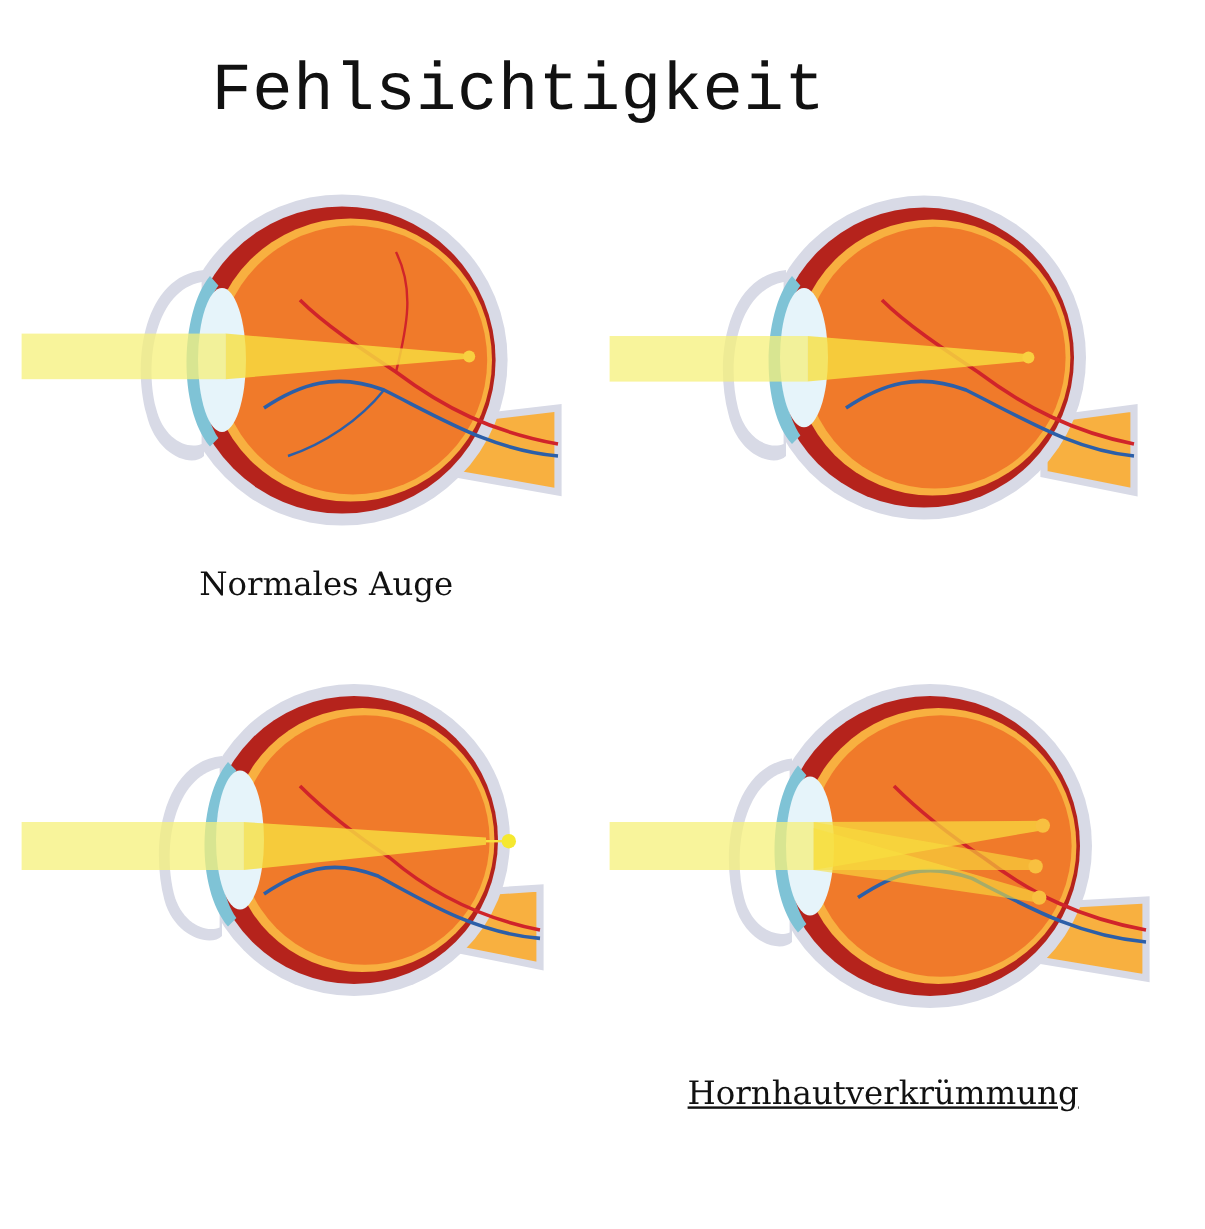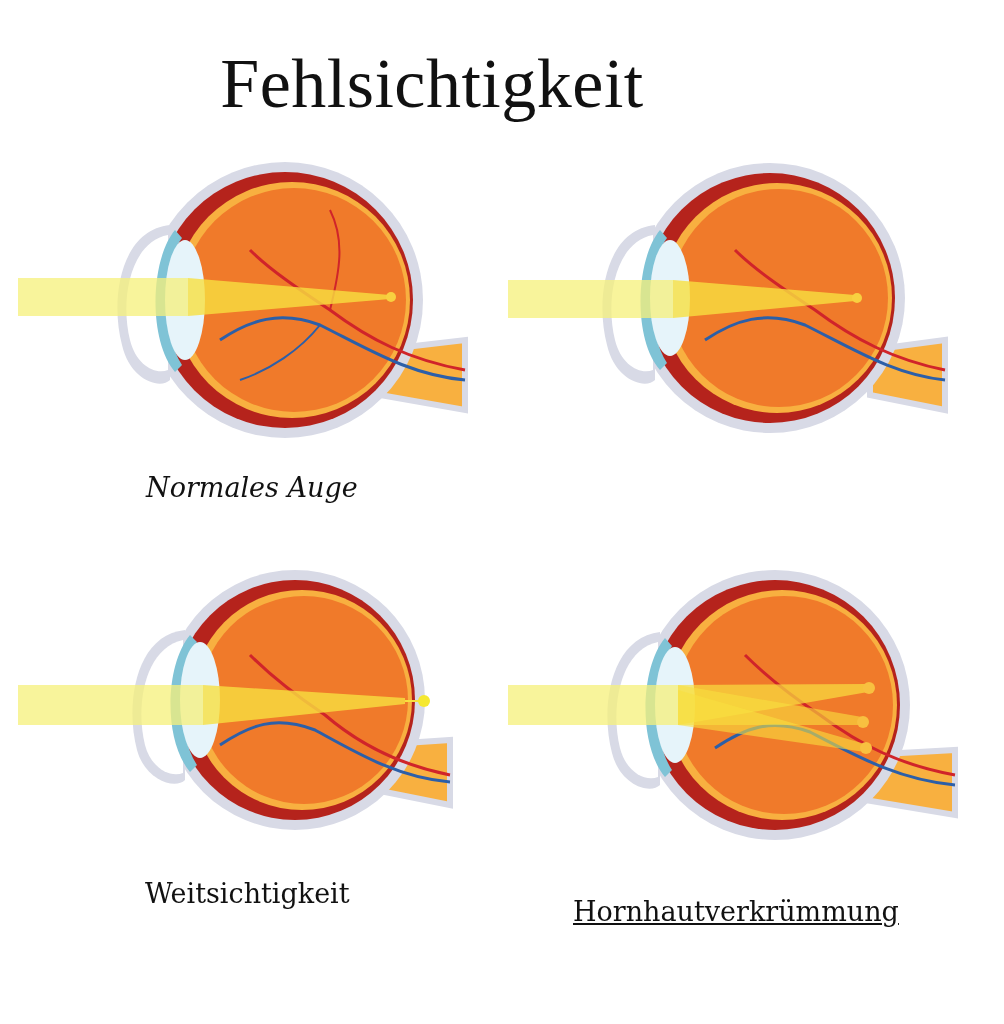--- a/index.html
+++ b/index.html
@@ -1,17 +1,17 @@
 <!DOCTYPE html>
 <html><head>
 <meta charset="utf-8">
 <style>
   html, body { margin: 0; padding: 0; background: #ffffff; }
   body { width: 1004px; height: 1024px; position: relative; overflow: hidden; font-family: "DejaVu Serif", "Liberation Serif", serif; color: #111; }
-  .title { position: absolute; left: 0; width: 864px; top: 44px; text-align: center; font-size: 70px; font-family: Liberation Serif, serif; letter-spacing: 0.5px; }
+  .title { position: absolute; left: 0; width: 864px; top: 44px; text-align: center; font-size: 56px; font-family: Liberation Mono, monospace; letter-spacing: 0.5px; }
   .panel { position: absolute; width: 480px; height: 380px; }
   .panel svg { position: absolute; left: 0; top: 0; }
   .caption { position: absolute; font-size: 27px; font-family: "DejaVu Serif", serif; white-space: nowrap; }
 </style>
 </head>
 <body>
 
 <div class="title">Fehlsichtigkeit</div>
 
 <div class="panel" style="left:10px; top:150px;">
@@ -32,21 +32,21 @@
 
     <path d="M455,220 C400,210 360,190 320,160 C290,140 260,120 240,100" stroke="#d0242a" stroke-width="3" fill="none"></path>
     <path d="M455,230 C400,225 360,200 310,175 C270,160 240,170 210,190" stroke="#2c5fa8" stroke-width="3" fill="none"></path>
     <path d="M320,160 C330,120 335,90 320,60" stroke="#d0242a" stroke-width="2" fill="none"></path>
     <path d="M310,175 C290,200 260,220 230,230" stroke="#2c5fa8" stroke-width="2" fill="none"></path>
 
     <rect x="8" y="128" width="170" height="38" fill="#f5f07a" opacity="0.75"></rect>
     <polygon points="178,128 380,145 380,149 178,166" fill="#f8e040" opacity="0.8"></polygon>
     <circle cx="381" cy="147" r="5" fill="#f8d040"></circle>
   </svg>
-  <div class="caption" style="left:136px; top:322px;font-style:italic;">Normales Auge</div>
+  <div class="caption" style="left:156px; top:322px;">Normales Auge</div>
 </div>
 
 <div class="panel" style="left:500px; top:150px;">
   <svg width="480" height="300" viewBox="0 0 480 300">
     <polygon points="370,200 445,190 445,260 370,245" fill="#f8b040" stroke="#d8dae6" stroke-width="6"></polygon>
     <circle cx="270" cy="148" r="135" fill="#d8dae6"></circle>
     <path d="M155,75 C105,80 95,150 107,195 C115,230 145,240 155,230 Z" fill="#d8dae6"></path>
     <path d="M153,85 C115,92 105,150 115,190 C121,215 140,225 153,220 Z" fill="#ffffff"></path>
     <circle cx="270" cy="148" r="125" fill="#b5231c"></circle>
     <circle cx="277" cy="148" r="115" fill="#f8b040"></circle>
@@ -72,21 +72,20 @@
     <circle cx="294" cy="140" r="104" fill="#f07a2a"></circle>
     <path d="M180,75 C155,105 153,180 180,212 L187,205 C167,175 167,108 187,82 Z" fill="#7fc3d6"></path>
     <ellipse cx="190" cy="140" rx="20" ry="58" fill="#e6f4fa"></ellipse>
     <path d="M440,215 C390,205 350,185 315,155 C285,135 260,115 240,95" stroke="#d0242a" stroke-width="3" fill="none"></path>
     <path d="M440,222 C390,218 350,195 305,170 C265,155 240,165 210,185" stroke="#2c5fa8" stroke-width="3" fill="none"></path>
     <rect x="8" y="125" width="185" height="40" fill="#f5f07a" opacity="0.75"></rect>
     <polygon points="193,125 395,138 395,144 193,165" fill="#f8e040" opacity="0.8"></polygon>
     <line x1="395" y1="141" x2="412" y2="141" stroke="#f8e040" stroke-width="2"></line>
     <circle cx="414" cy="141" r="6" fill="#f5e830"></circle>
   </svg>
-  <div class="caption" style="left:135px; top:318px;">Weitsichtigkeit</div>
 </div>
 
 <div class="panel" style="left:500px; top:560px;">
   <svg width="480" height="300" viewBox="0 0 480 300">
     <polygon points="365,195 455,190 455,255 365,240" fill="#f8b040" stroke="#d8dae6" stroke-width="6"></polygon>
     <circle cx="275" cy="145" r="135" fill="#d8dae6"></circle>
     <path d="M160,72 C110,78 100,148 112,193 C120,225 150,235 160,225 Z" fill="#d8dae6"></path>
     <path d="M158,82 C120,90 110,148 120,188 C126,212 145,222 158,217 Z" fill="#ffffff"></path>
     <circle cx="275" cy="145" r="125" fill="#b5231c"></circle>
     <circle cx="282" cy="145" r="115" fill="#f8b040"></circle>

